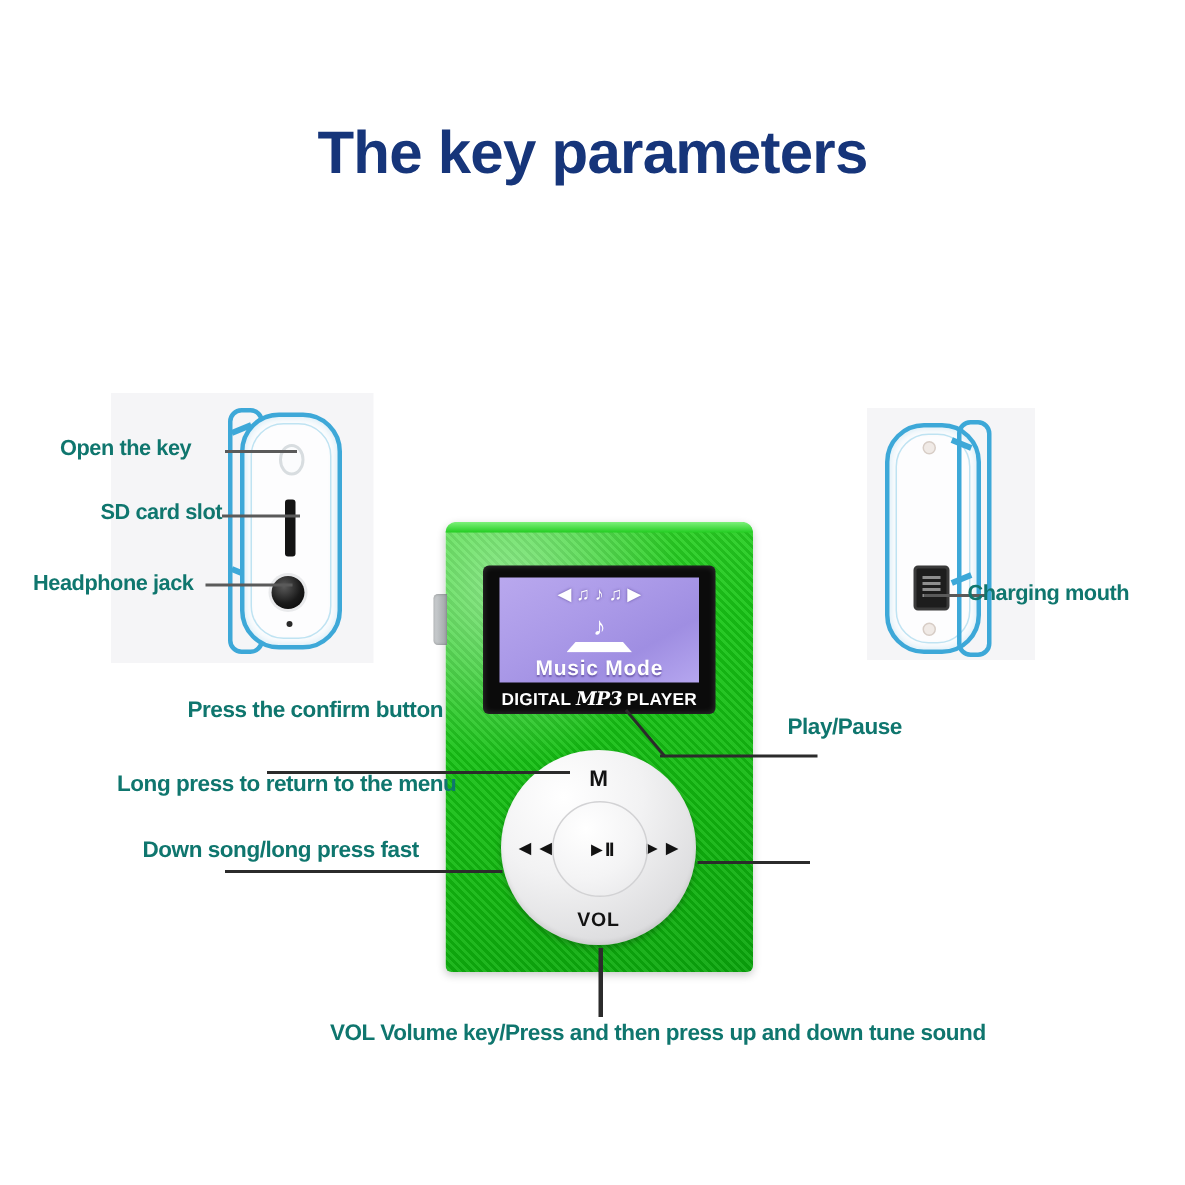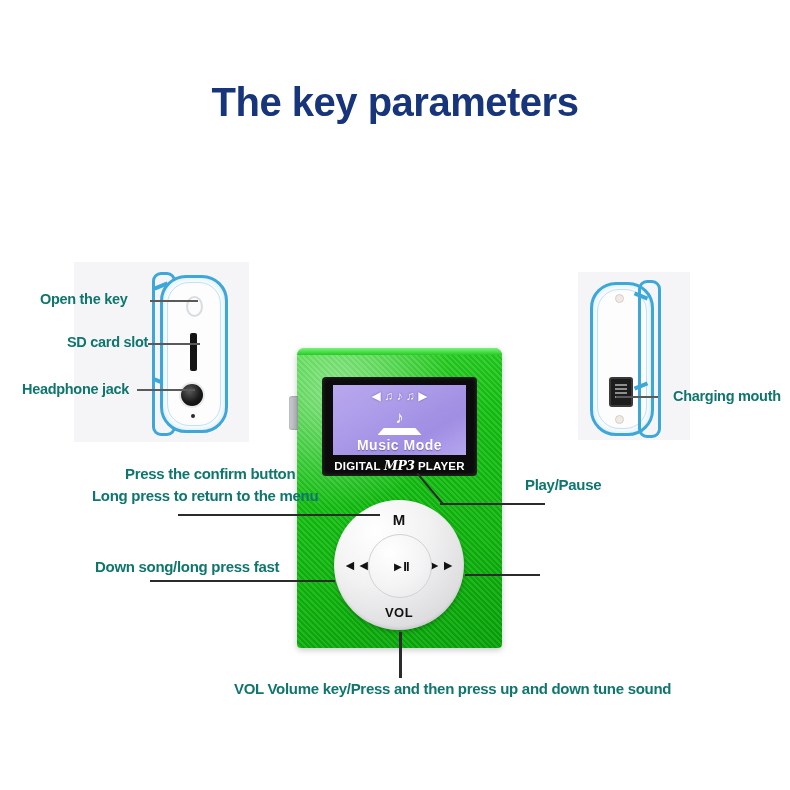--- a/index.html
+++ b/index.html
@@ -258,21 +258,21 @@
           <i></i>
         </div>
     </div>
 
     <div class="clip" style="left:60px;top:8px;width:17px;height:152px;border-radius:9px;"></div>
     <div class="clip-bar" style="left:56px;top:22px;width:14px;height:4px;transform:rotate(22deg);"></div>
     <div class="clip-bar" style="left:56px;top:112px;width:14px;height:4px;transform:rotate(-22deg);"></div>
   </div>
 
   <div class="line h thin" style="left:616px;top:396px;width:42px;"></div>
-  <div class="lbl" style="left:661px;top:388px;padding-left:12px;">Charging mouth</div>
+  <div class="lbl" style="left:633px;top:388px;padding-left:12px;">Charging mouth</div>
 
   <div class="player-body">
     <div class="player-top-edge"></div>
     <div class="side-button"></div>
 
     <div class="bezel">
       <div class="lcd">
         <div class="lcd-top">◀ ♫ ♪ ♫ ▶</div>
         <div class="lcd-note">♪</div>
         <div class="lcd-tray"></div>
@@ -290,28 +290,28 @@
       <div class="wheel-icon wi-prev">◄◄</div>
       <div class="wheel-icon wi-next">►►</div>
       <div class="wheel-icon wi-vol">VOL</div>
       <div class="wheel-inner">
         <div class="wheel-icon wi-play">►II</div>
       </div>
     </div>
   </div>
 
   <div class="lbl big" style="left:125px;top:465px;">Press the confirm button</div>
-  <div class="lbl big" style="left:78px;top:487px;margin-left:14px;">Long press to return to the menu</div>
+  <div class="lbl big" style="left:78px;top:514px;">Long press to return to the menu</div>
   <div class="line h" style="left:178px;top:514px;width:202px;"></div>
 
   <div class="lbl big" style="left:525px;top:476px;">Play/Pause</div>
   <div class="line h" style="left:440px;top:503px;width:105px;"></div>
   <div class="line" style="left:403px;top:503px;width:40px;height:2px;transform-origin:right center;transform:rotate(50deg);"></div>
 
   <div class="lbl big" style="left:95px;top:558px;">Down song/long press fast</div>
   <div class="line h" style="left:150px;top:580px;width:185px;"></div>
 
   <div class="line h" style="left:465px;top:574px;width:75px;"></div>
 
   <div class="line v" style="left:399px;top:632px;height:46px;"></div>
-  <div class="lbl big" style="left:234px;top:680px;">VOL Volume key/Press and then press up and down tune sound</div>
+  <div class="lbl big" style="left:220px;top:680px;">VOL Volume key/Press and then press up and down tune sound</div>
 
 </div>
 
 </body></html>

